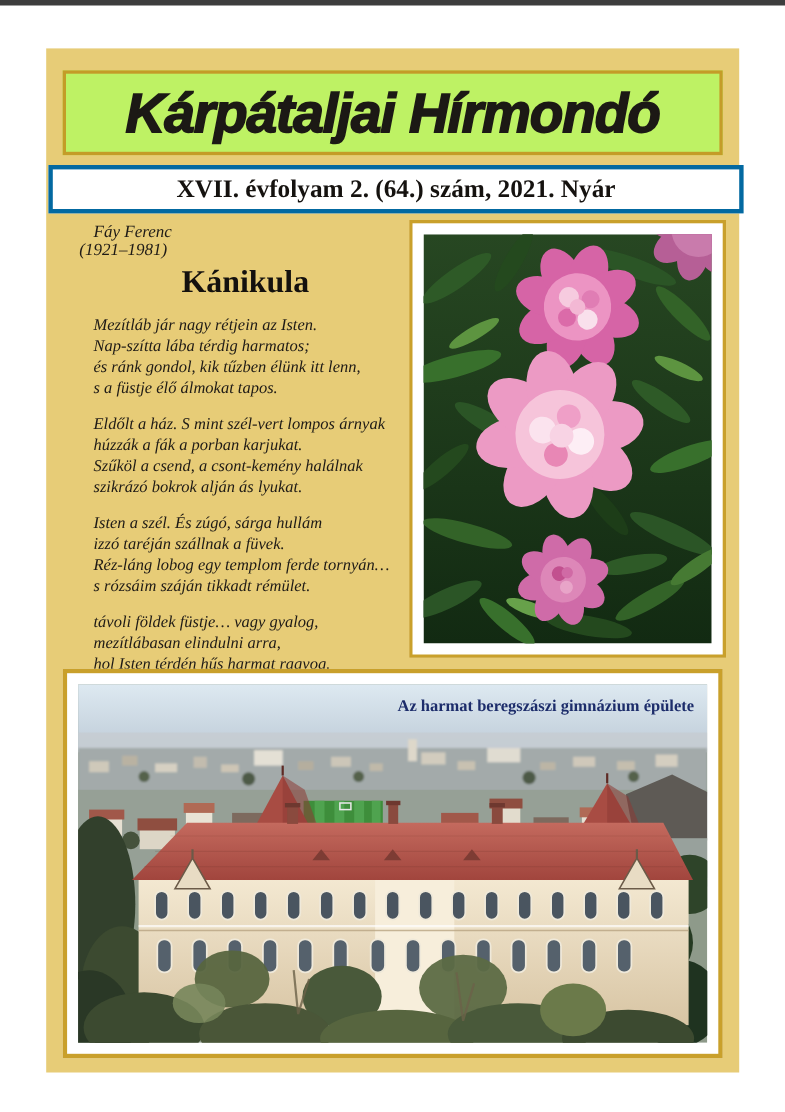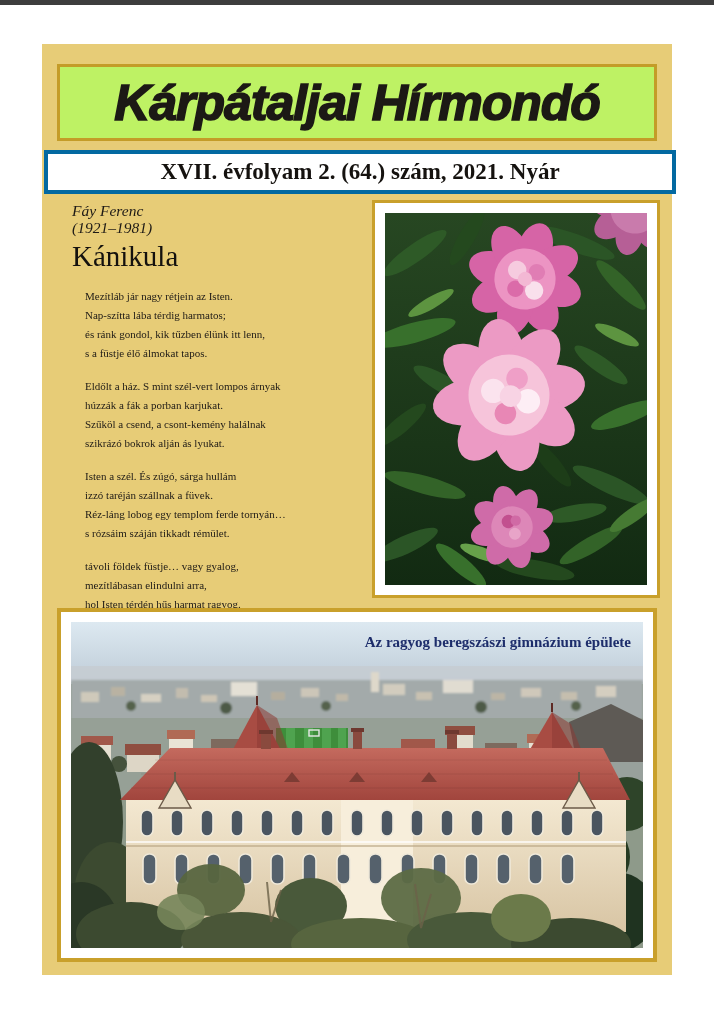--- a/index.html
+++ b/index.html
@@ -26,28 +26,28 @@
     position:absolute;left:2px;top:106px;width:624px;height:36px;
     background:#ffffff;border:4px solid #0369a1;
     display:flex;align-items:center;justify-content:center;
   }
   .issuebar .issue{
     font-weight:bold;font-size:23px;color:#15120f;white-space:nowrap;
   }
   .poem{
     position:absolute;left:30px;top:158px;width:302px;
   }
-  .poem .author{font-style:italic;font-size:15.5px;line-height:17px;}
+  .poem .author{font-style:italic;font-size:15.5px;line-height:17px;margin-left:13px;}
   .poem .years{font-style:italic;font-size:15.5px;line-height:17px;}
   .poem .poem-title{
-    font-weight:normal;font-size:29px;line-height:34px;
+    font-weight:bold;font-size:29px;line-height:34px;text-align:center;
     margin-top:3px;color:#14110e;
   }
   .stanza{margin-top:14px;padding-left:13px;}
-  .stanza .line{display:block;font-size:11px;line-height:19px;white-space:nowrap;}
+  .stanza .line{display:block;font-size:15px;line-height:19px;white-space:nowrap;font-style:italic;}
   .photoframe{
     background:#ffffff;border:3px solid #c9a02b;padding:10px;
     position:absolute;box-sizing:content-box;
   }
   .peony-frame{left:330px;top:156px;width:262px;height:372px;}
   .building-frame{left:15px;top:564px;width:572px;height:326px;border-width:4px;}
   .photoframe svg{display:block;}
   .photo-caption{
     position:absolute;top:12px;right:12px;
     font-weight:bold;font-size:15px;color:#1d2d6b;white-space:nowrap;
@@ -371,17 +371,17 @@
           <ellipse cx="60" cy="312" rx="55" ry="32" fill="#3c4a30"></ellipse>
           <ellipse cx="170" cy="318" rx="60" ry="28" fill="#4a5638"></ellipse>
           <ellipse cx="290" cy="322" rx="70" ry="26" fill="#57653f"></ellipse>
           <ellipse cx="400" cy="318" rx="64" ry="28" fill="#49593a"></ellipse>
           <ellipse cx="500" cy="322" rx="60" ry="26" fill="#3c4a30"></ellipse>
           <ellipse cx="450" cy="296" rx="30" ry="24" fill="#6b7a4a"></ellipse>
           <ellipse cx="110" cy="290" rx="24" ry="18" fill="#75855a" opacity="0.9"></ellipse>
           <path d="M200 300 L196 260 M200 300 L210 268 M350 306 L344 262 M350 306 L360 272" stroke="#6b6148" stroke-width="2" fill="none" opacity="0.8"></path>
         </g>
       </svg>
-      <div class="photo-caption">Az ragyog beregszászi gimnázium épülete</div>
+      <div class="photo-caption">Az harmat beregszászi gimnázium épülete</div>
     </div>
   </div>
 
 </div>
 
 </body></html>

